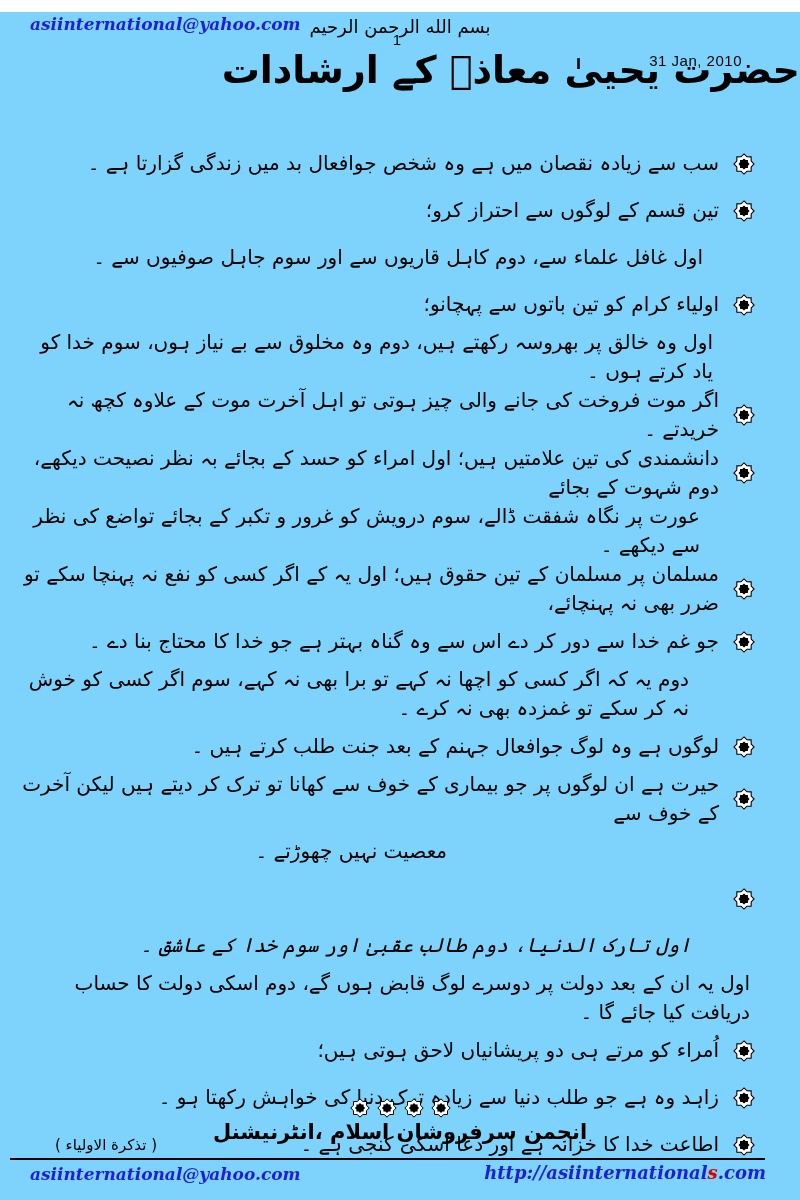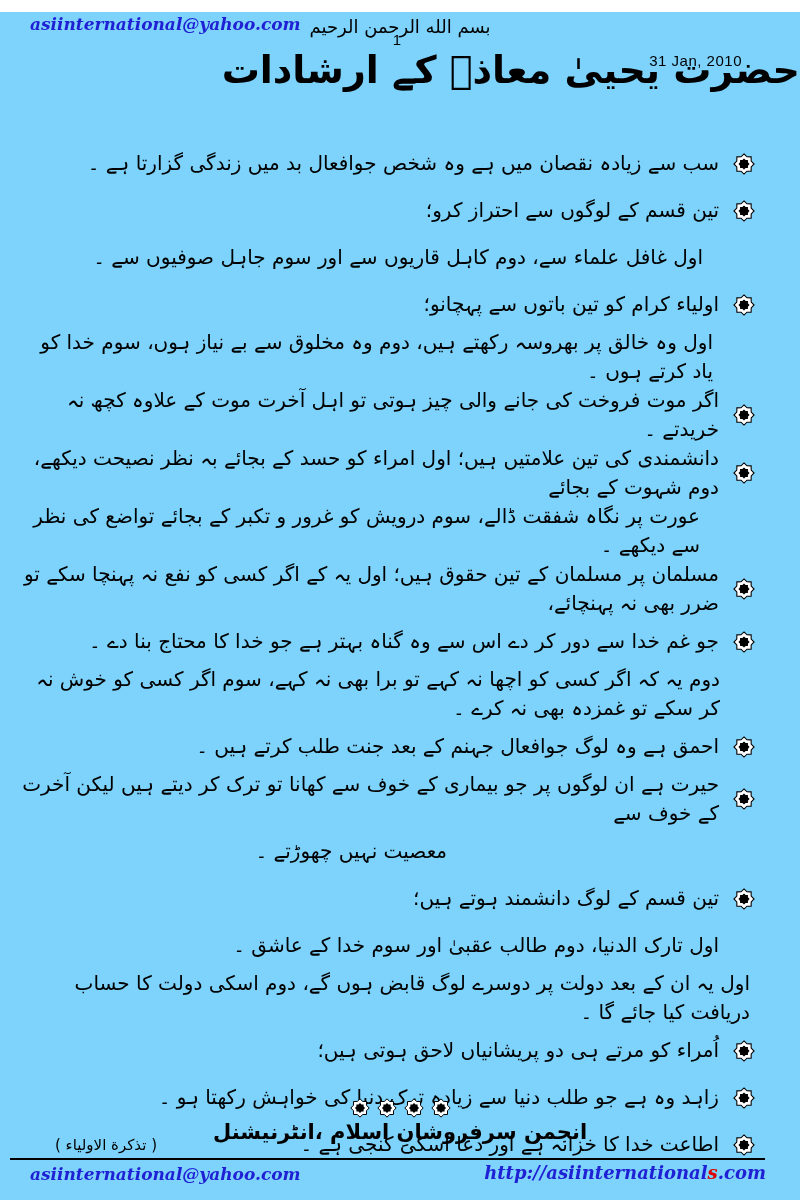--- a/index.html
+++ b/index.html
@@ -157,48 +157,47 @@
  </svg>
         <span class="urdu">مسلمان پر مسلمان کے تین حقوق ہیں؛   اول یہ کے اگر کسی کو نفع نہ پہنچا سکے تو ضرر بھی نہ پہنچائے،</span>
       </div>
       <div class="row bullet">
         <svg class="flower" width="22" height="22" viewBox="0 0 24 24">
    <polygon points="12,1 15.25,4.15 19.78,4.22 19.85,8.75 23,12 19.85,15.25 19.78,19.78 15.25,19.85 12,23 8.75,19.85 4.22,19.78 4.15,15.25 1,12 4.15,8.75 4.22,4.22 8.75,4.15" fill="#ffffff" stroke="#000000" stroke-width="1.2"></polygon>
    <polygon points="12,5.95 13.79,7.68 16.28,7.72 16.32,10.21 18.05,12 16.32,13.79 16.28,16.28 13.79,16.32 12,18.05 10.21,16.32 7.72,16.28 7.68,13.79 5.95,12 7.68,10.21 7.72,7.72 10.21,7.68" fill="#000000"></polygon>
  </svg>
         <span class="urdu">جو غم خدا سے دور کر دے اس سے  وہ گناہ بہتر ہے جو خدا کا محتاج بنا دے ۔</span>
       </div>
-      <div class="row cont" style="padding-right: 80px;">
+      <div class="row cont" style="padding-right: 111px;">
         <span class="urdu">دوم یہ کہ اگر کسی کو اچھا نہ کہے تو برا بھی نہ کہے،    سوم اگر کسی کو خوش نہ کر سکے تو غمزدہ بھی نہ کرے ۔</span>
       </div>
       <div class="row bullet">
         <svg class="flower" width="22" height="22" viewBox="0 0 24 24">
    <polygon points="12,1 15.25,4.15 19.78,4.22 19.85,8.75 23,12 19.85,15.25 19.78,19.78 15.25,19.85 12,23 8.75,19.85 4.22,19.78 4.15,15.25 1,12 4.15,8.75 4.22,4.22 8.75,4.15" fill="#ffffff" stroke="#000000" stroke-width="1.2"></polygon>
    <polygon points="12,5.95 13.79,7.68 16.28,7.72 16.32,10.21 18.05,12 16.32,13.79 16.28,16.28 13.79,16.32 12,18.05 10.21,16.32 7.72,16.28 7.68,13.79 5.95,12 7.68,10.21 7.72,7.72 10.21,7.68" fill="#000000"></polygon>
  </svg>
-        <span class="urdu">احمق ہے وہ لوگ جوافعال جہنم کے بعد جنت طلب کرتے ہیں ۔</span>
+        <span class="urdu">لوگوں ہے وہ لوگ جوافعال جہنم کے بعد جنت طلب کرتے ہیں ۔</span>
       </div>
       <div class="row bullet">
         <svg class="flower" width="22" height="22" viewBox="0 0 24 24">
    <polygon points="12,1 15.25,4.15 19.78,4.22 19.85,8.75 23,12 19.85,15.25 19.78,19.78 15.25,19.85 12,23 8.75,19.85 4.22,19.78 4.15,15.25 1,12 4.15,8.75 4.22,4.22 8.75,4.15" fill="#ffffff" stroke="#000000" stroke-width="1.2"></polygon>
    <polygon points="12,5.95 13.79,7.68 16.28,7.72 16.32,10.21 18.05,12 16.32,13.79 16.28,16.28 13.79,16.32 12,18.05 10.21,16.32 7.72,16.28 7.68,13.79 5.95,12 7.68,10.21 7.72,7.72 10.21,7.68" fill="#000000"></polygon>
  </svg>
         <span class="urdu">حیرت ہے ان لوگوں پر جو بیماری کے خوف سے کھانا تو ترک کر دیتے ہیں لیکن آخرت کے خوف سے</span>
       </div>
       <div class="row cont" style="padding-right: 353px;">
         <span class="urdu">معصیت نہیں چھوڑتے ۔</span>
       </div>
       <div class="row bullet">
         <svg class="flower" width="22" height="22" viewBox="0 0 24 24">
    <polygon points="12,1 15.25,4.15 19.78,4.22 19.85,8.75 23,12 19.85,15.25 19.78,19.78 15.25,19.85 12,23 8.75,19.85 4.22,19.78 4.15,15.25 1,12 4.15,8.75 4.22,4.22 8.75,4.15" fill="#ffffff" stroke="#000000" stroke-width="1.2"></polygon>
    <polygon points="12,5.95 13.79,7.68 16.28,7.72 16.32,10.21 18.05,12 16.32,13.79 16.28,16.28 13.79,16.32 12,18.05 10.21,16.32 7.72,16.28 7.68,13.79 5.95,12 7.68,10.21 7.72,7.72 10.21,7.68" fill="#000000"></polygon>
  </svg>
-        <span class="urdu">تین قسم کے لوگ دانشمند ہوتے ہیں؛</span>
-      </div>
-      <div class="row sub" style="padding-right: 81px;">
+      </div>
+      <div class="row sub" style="padding-right: 109px; font-style: italic;">
         <span class="urdu">اول تارک الدنیا،   دوم طالب عقبیٰ  اور  سوم خدا کے عاشق ۔</span>
       </div>
       <div class="row sub" style="padding-right: 50px;">
         <span class="urdu">اول یہ ان کے بعد دولت پر دوسرے لوگ قابض ہوں گے،   دوم اسکی دولت کا حساب دریافت کیا جائے گا ۔</span>
       </div>
       <div class="row bullet">
         <svg class="flower" width="22" height="22" viewBox="0 0 24 24">
    <polygon points="12,1 15.25,4.15 19.78,4.22 19.85,8.75 23,12 19.85,15.25 19.78,19.78 15.25,19.85 12,23 8.75,19.85 4.22,19.78 4.15,15.25 1,12 4.15,8.75 4.22,4.22 8.75,4.15" fill="#ffffff" stroke="#000000" stroke-width="1.2"></polygon>
    <polygon points="12,5.95 13.79,7.68 16.28,7.72 16.32,10.21 18.05,12 16.32,13.79 16.28,16.28 13.79,16.32 12,18.05 10.21,16.32 7.72,16.28 7.68,13.79 5.95,12 7.68,10.21 7.72,7.72 10.21,7.68" fill="#000000"></polygon>
  </svg>

